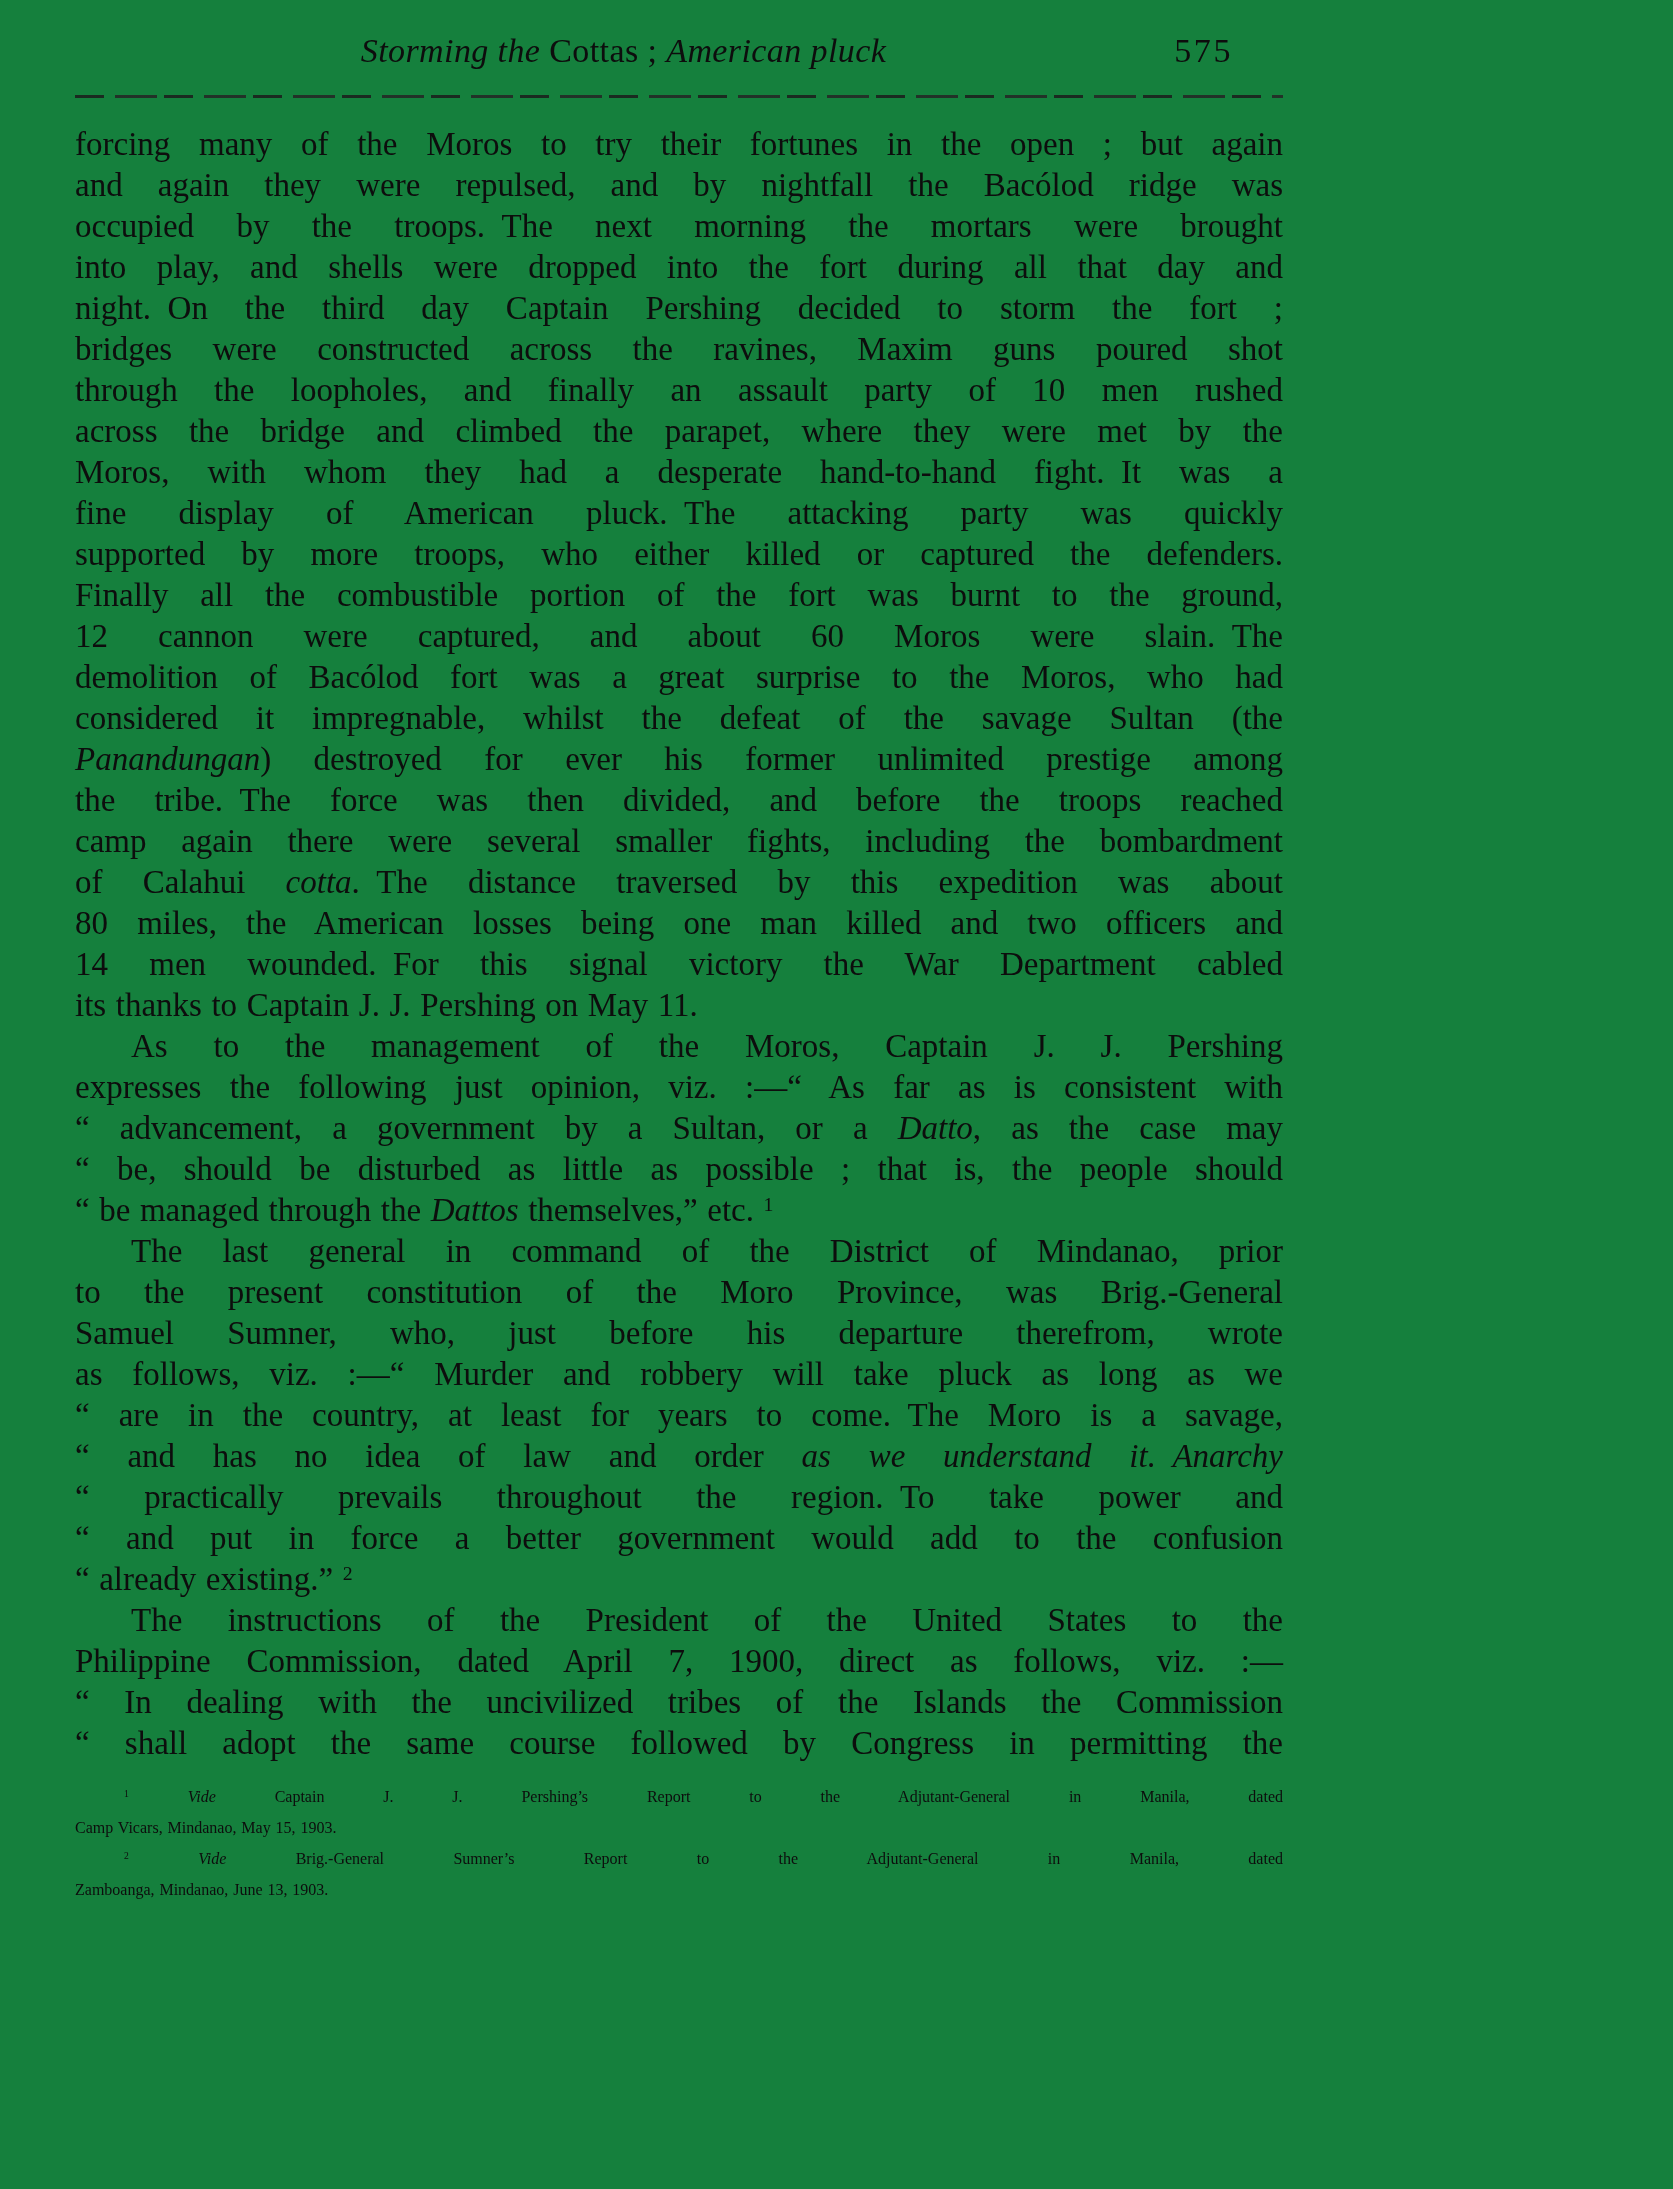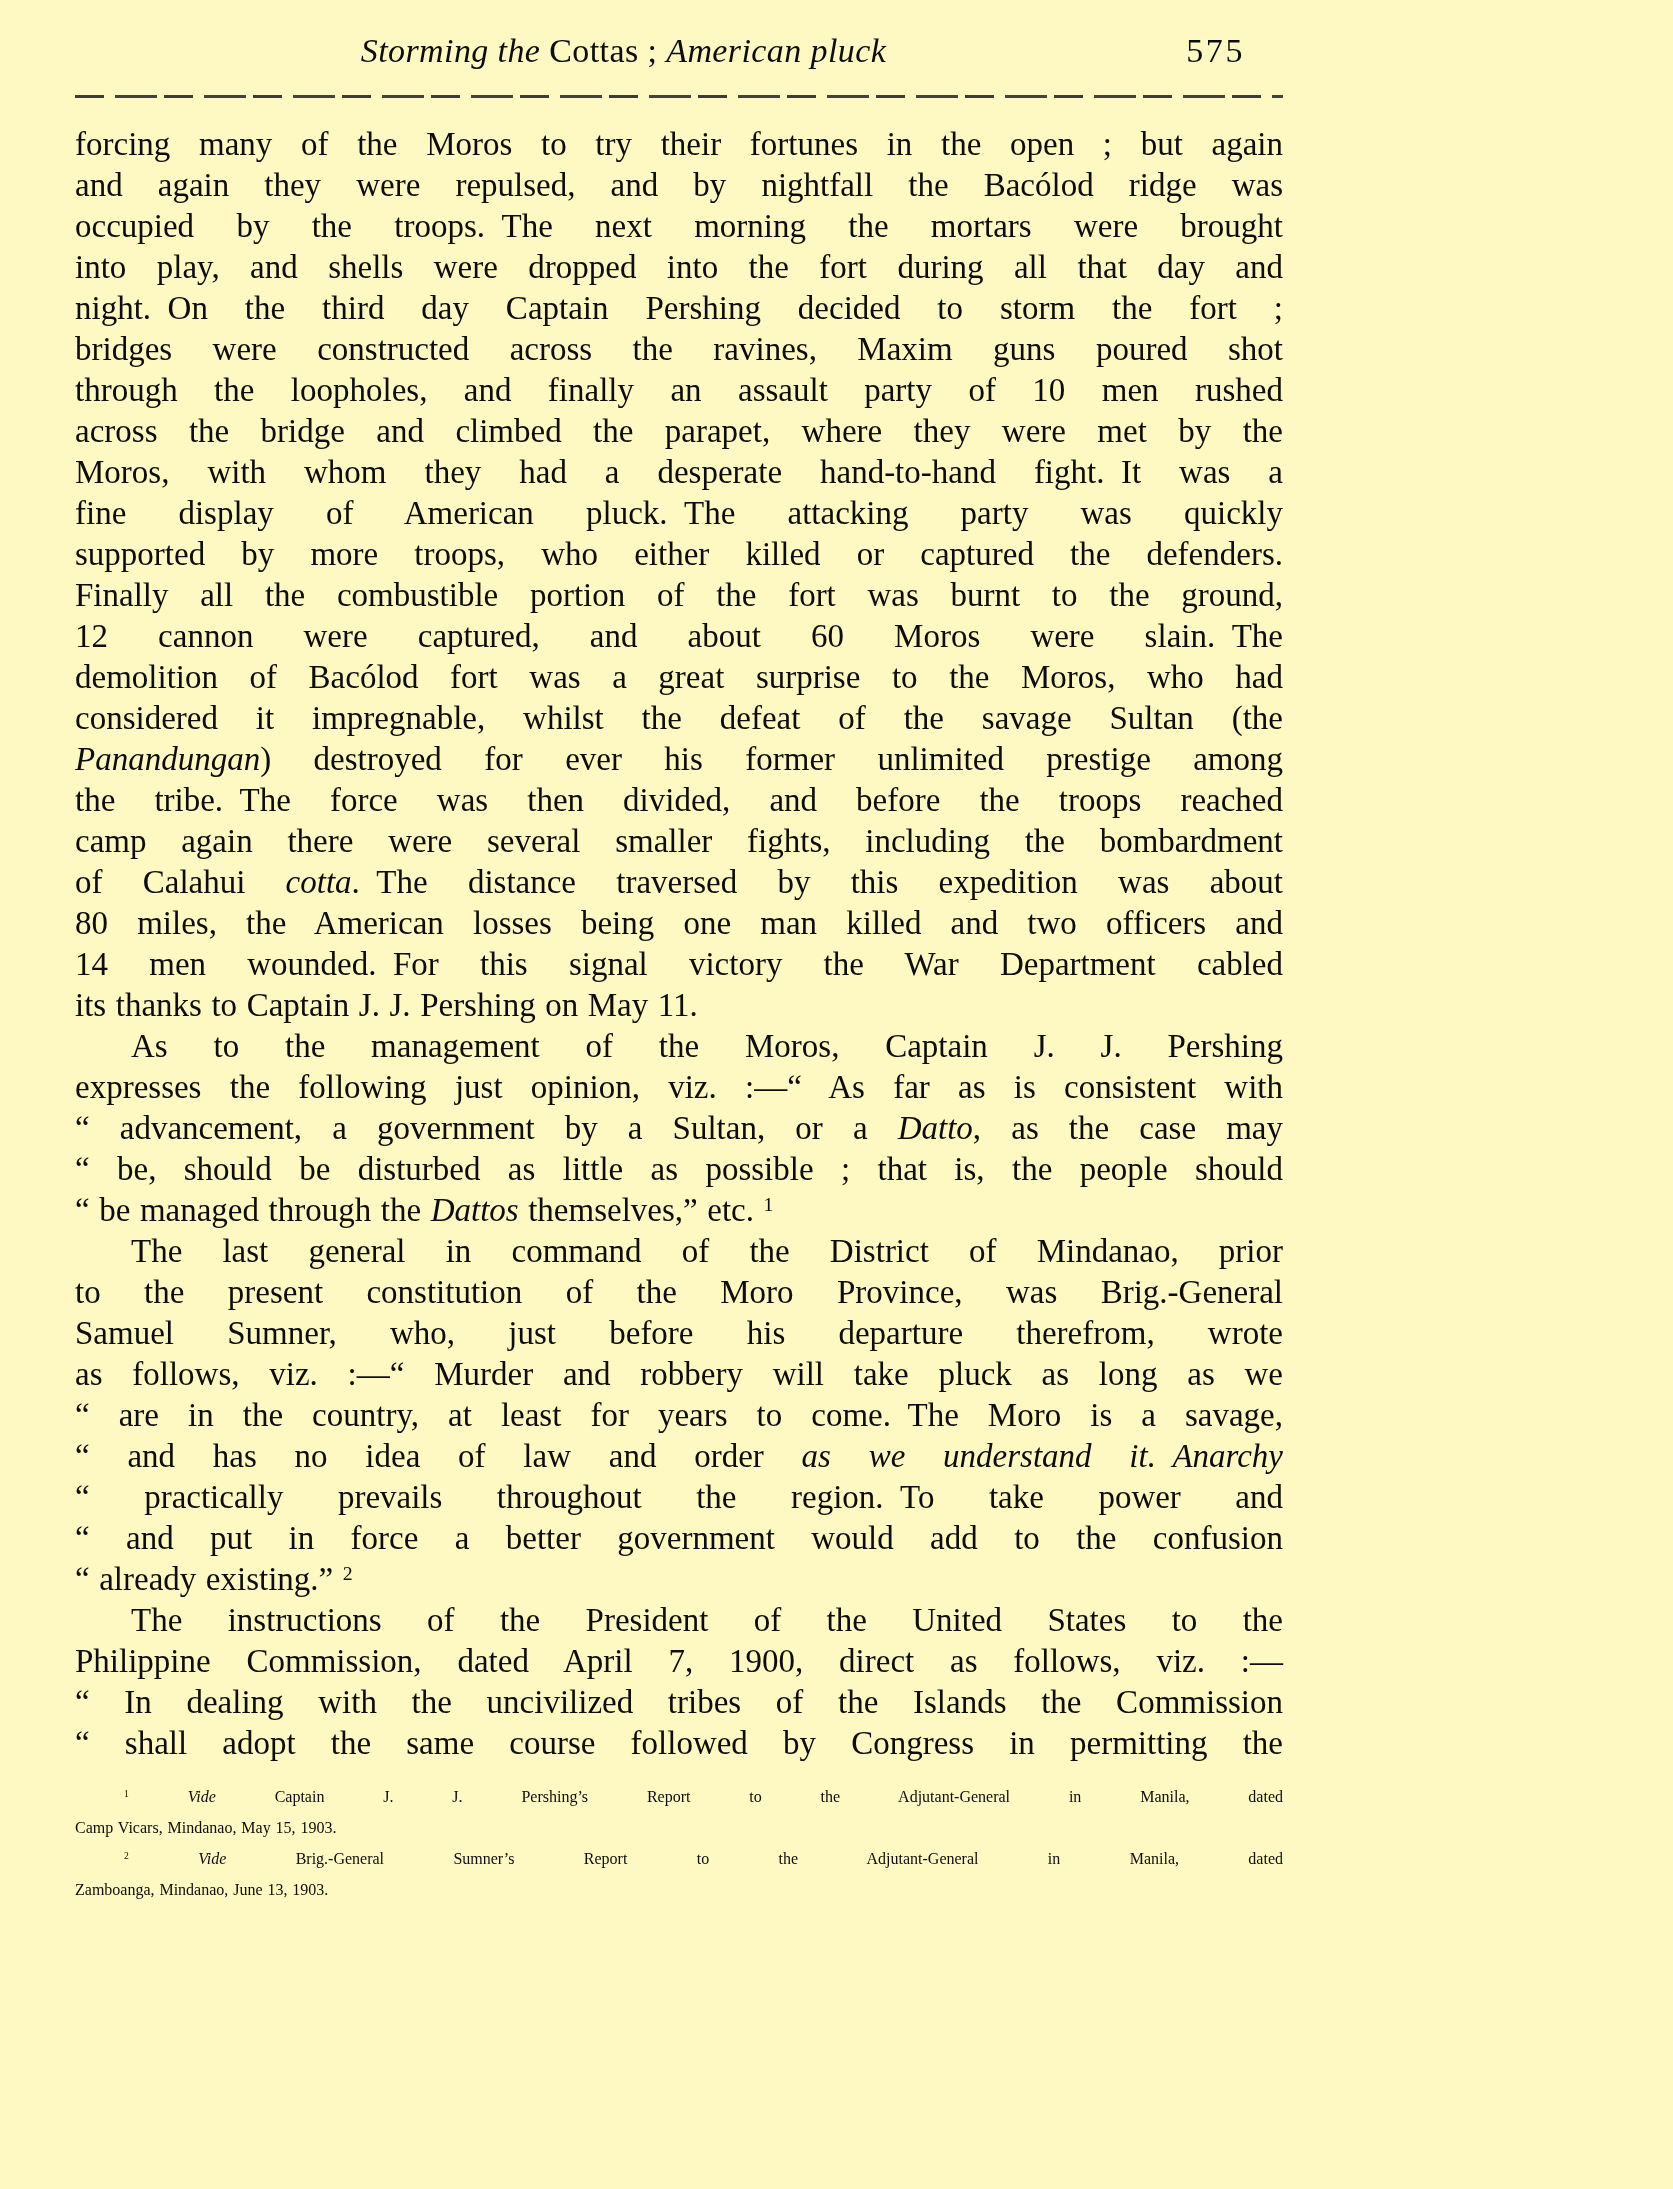--- a/index.html
+++ b/index.html
@@ -1,20 +1,20 @@
 <!DOCTYPE html>
 <html style="font-size:13.6px"><head>
 <meta charset="utf-8">
 <style>
   html, body { margin: 0; padding: 0; background: #ffffff; }
   .page {
     position: relative;
     width: 1674px;
     height: 2189px;
-    background: #fef9c3;
+    background: #15803d;
     font-family: "Liberation Serif", serif;
     color: #0d0d0d;
     overflow: hidden;
   }
   .textblock {
     position: absolute;
     left: 75px;
     top: 29px;
     width: 1208px;
   }
@@ -26,21 +26,21 @@
     text-align: center;
     padding-right: 111px;
     letter-spacing: 0.4px;
     white-space: nowrap;
   }
   .header .it { font-style: italic; }
   .header .rom { font-style: normal; }
   .pagenum {
     position: absolute;
     top: 0;
-    right: 38px;
+    right: 50px;
     font-style: normal;
     letter-spacing: 2.6px;
   }
   .rule {
     margin-top: 22px;
     height: 3.4px;
     background: repeating-linear-gradient(90deg,
       #1b1b1b 0px, #1b1b1b 29px,
       transparent 29px, transparent 40px,
       #242424 40px, #242424 82px,

